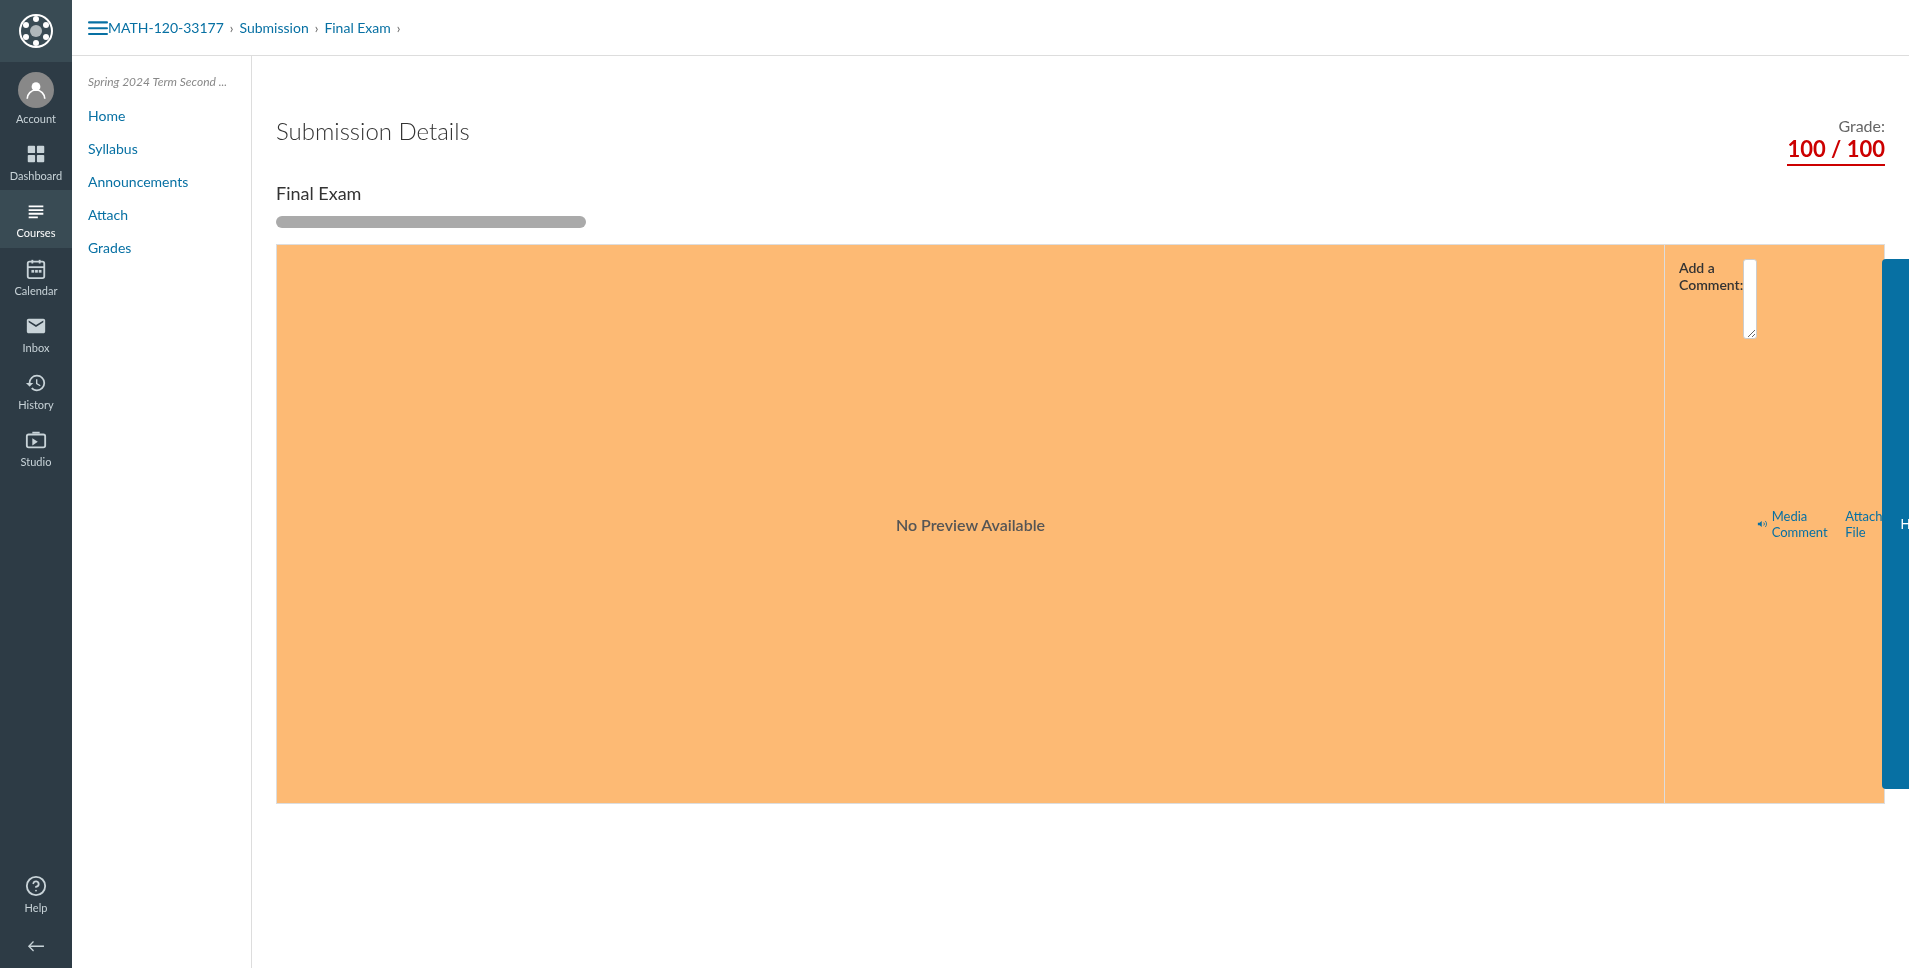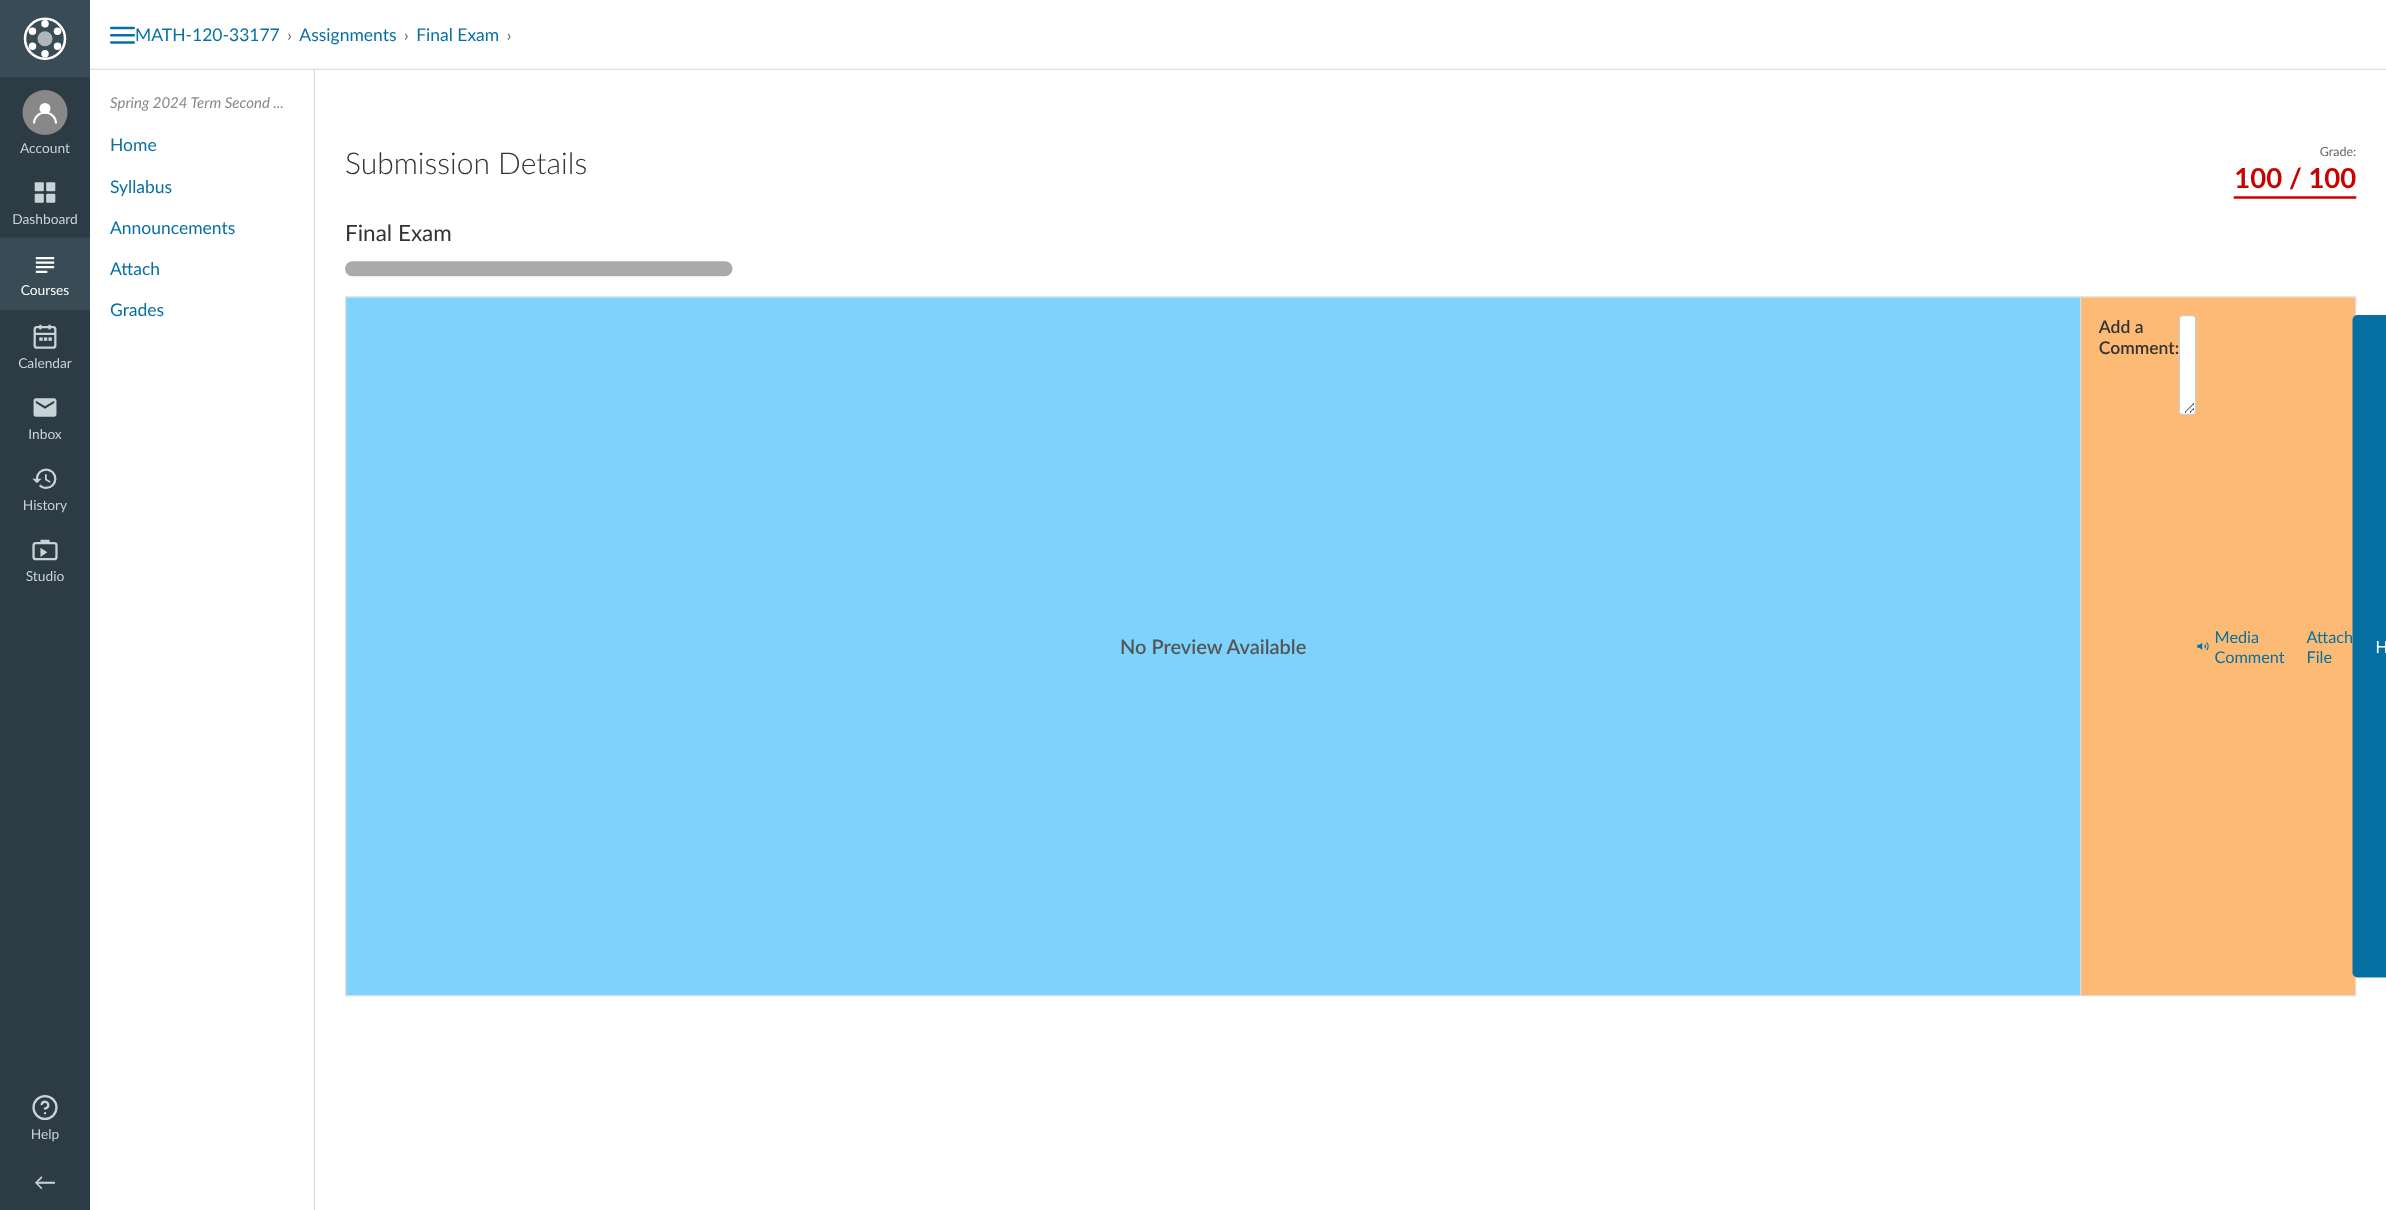--- a/index.html
+++ b/index.html
@@ -148,21 +148,21 @@
       font-size: 24px;
       font-weight: 300;
       color: #333;
     }
     .grade-display {
       display: flex;
       flex-direction: column;
       align-items: flex-end;
     }
     .grade-label {
-      font-size: 10px;
+      font-size: 16px;
       color: #666;
     }
     .grade-value {
       font-size: 22px;
       font-weight: bold;
       color: #c00;
       border-bottom: 2px solid #c00;
       padding-bottom: 2px;
     }
 
@@ -191,21 +191,21 @@
       background: #f8f8f8;
     }
     .preview-area {
       flex: 1;
       display: flex;
       align-items: center;
       justify-content: center;
       color: #555;
       font-size: 16px;
       font-weight: 600;
-      background: #7dd3fc;
+      background: #fdba74;
     }
     .comment-panel {
       width: 220px;
       flex-shrink: 0;
       background: #fdba74;
       border-left: 1px solid #ddd;
       padding: 14px;
       display: flex;
       flex-direction: row;
     }
@@ -370,21 +370,21 @@
     <div class="topbar-menu-btn">
       <svg width="20" height="20" viewBox="0 0 24 24" fill="#0770a3">
         <rect y="4" width="24" height="2.5" rx="1.25"></rect>
         <rect y="11" width="24" height="2.5" rx="1.25"></rect>
         <rect y="18" width="24" height="2.5" rx="1.25"></rect>
       </svg>
     </div>
     <nav class="breadcrumb">
       <a href="#">MATH-120-33177</a>
       <span class="breadcrumb-sep">›</span>
-      <a href="#">Assignments</a>
+      <a href="#">Submission</a>
       <span class="breadcrumb-sep">›</span>
       <span class="breadcrumb-current">Final Exam</span>
       <span class="breadcrumb-sep">›</span>
     </nav>
   </div>
 
   <div class="content-area">
 
     <div class="course-nav">
       <div class="course-nav-term">Spring 2024 Term Second ...</div>

